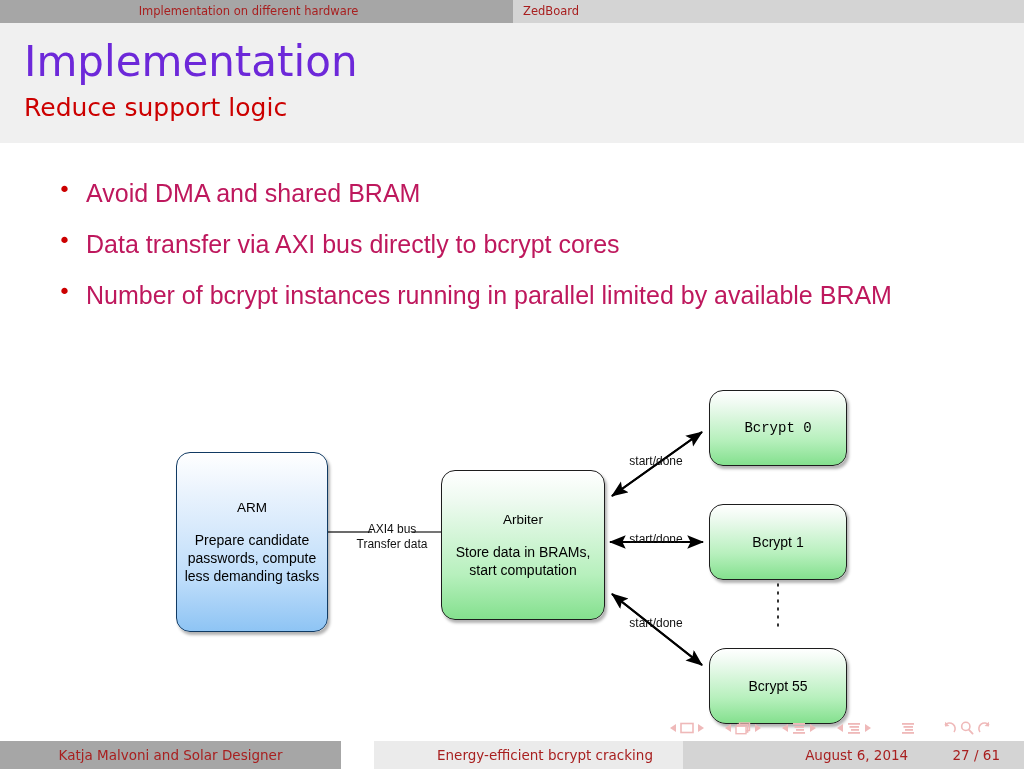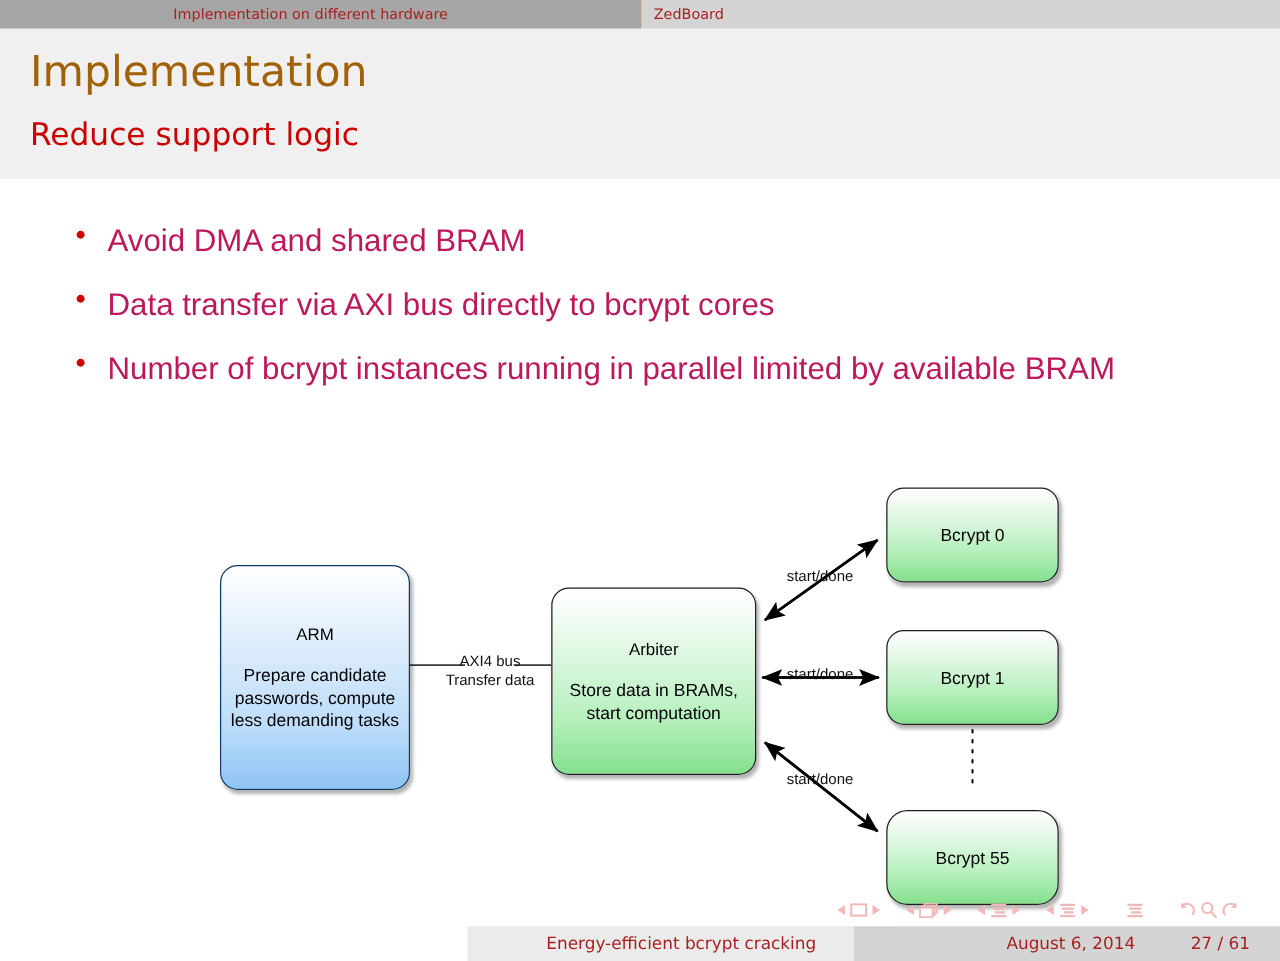--- a/index.html
+++ b/index.html
@@ -54,22 +54,22 @@
   
   .title-band {
     position: absolute;
     left: 0; top: 23px;
     width: 1024px; height: 120px;
     background: #f0f0f0;
   }
   .frame-title {
     position: absolute;
     left: 24px; top: 18px;
-    font-size: 34px;
-    color: #a16207;
+    font-size: 42px;
+    color: #6d28d9;
     font-family: "DejaVu Sans", sans-serif;
     font-weight: normal;
     letter-spacing: 0px;
     line-height: 1;
   }
   .frame-subtitle {
     position: absolute;
     left: 24px; top: 72px;
     font-size: 25px;
     color: #cc0000;
@@ -138,21 +138,21 @@
     width: 164px; height: 150px;
     background: linear-gradient(to bottom, #ffffff 0%, #eefaf0 20%, #b7f0bd 70%, #84e08e 100%);
     border: 1.6px solid #1d1d1d;
   }
   .node-bcrypt {
     left: 709px;
     width: 138px; height: 76px;
     background: linear-gradient(to bottom, #ffffff 0%, #eefaf0 18%, #b7f0bd 66%, #84e08e 100%);
     border: 1.6px solid #1d1d1d;
   }
-  .node-b0 { top: 30px; }
+  .node-b0 { top: 30px; font-family: Liberation Mono, monospace; }
   .node-b1 { top: 144px; }
   .node-b55 { top: 288px; border-radius: 17px; }
 
   .node-heading {
     font-size: 13.5px;
     line-height: 18px;
   }
   .node-body {
     font-size: 14px;
     line-height: 18px;
@@ -390,18 +390,19 @@
       <line x1="8.8" y1="8.6" x2="12.6" y2="12.6" stroke="#efb9b9" stroke-width="1.8" stroke-linecap="round"></line>
     </svg>
     <svg class="navsym-icon" width="16" height="14" viewBox="0 0 16 14">
       <path d="M3,11 A5.5,5.5 0 1,1 12,4.2" fill="none" stroke="#efb9b9" stroke-width="1.6"></path>
       <path d="M12,0.8 L12,5.4 L7.6,5.0 z" fill="#efb9b9"></path>
     </svg>
   </div>
 </div>
 
 <div class="footer">
+  <div class="foot-seg foot-author">Katja Malvoni and Solar Designer</div>
   <div class="foot-seg foot-title">Energy-efficient bcrypt cracking</div>
   <div class="foot-seg foot-meta">
     <span class="foot-date">August 6, 2014</span>
     <span class="foot-page">27 / 61</span>
   </div>
 </div>
 
 </body></html>

